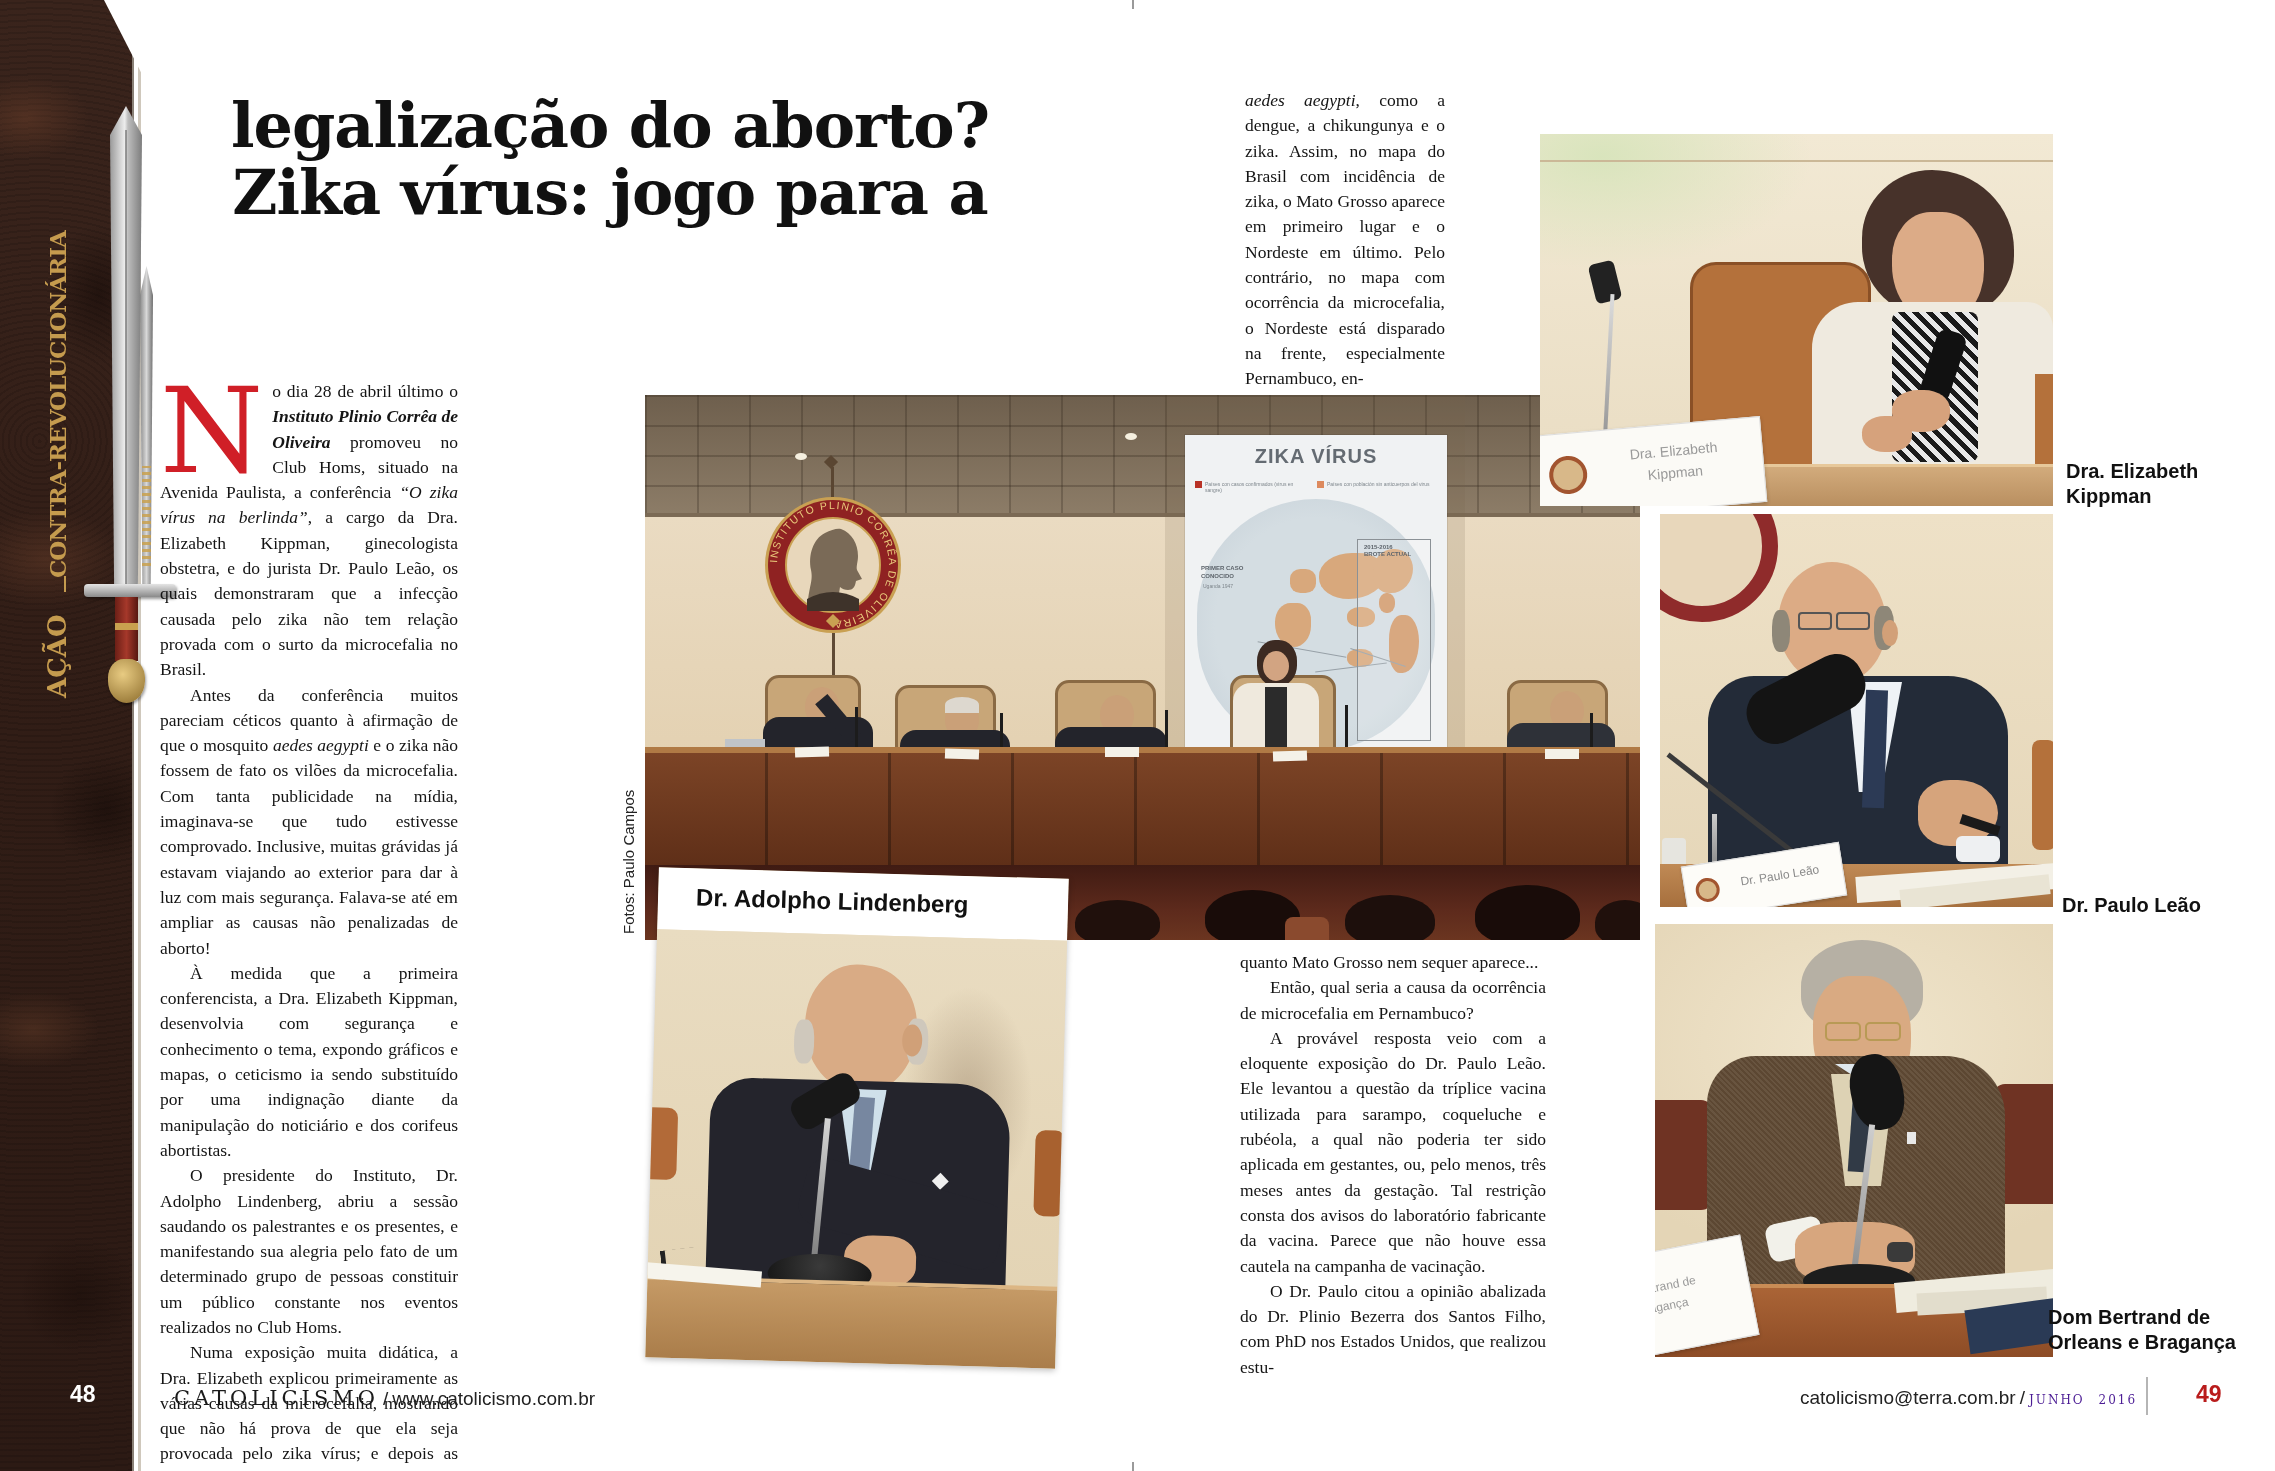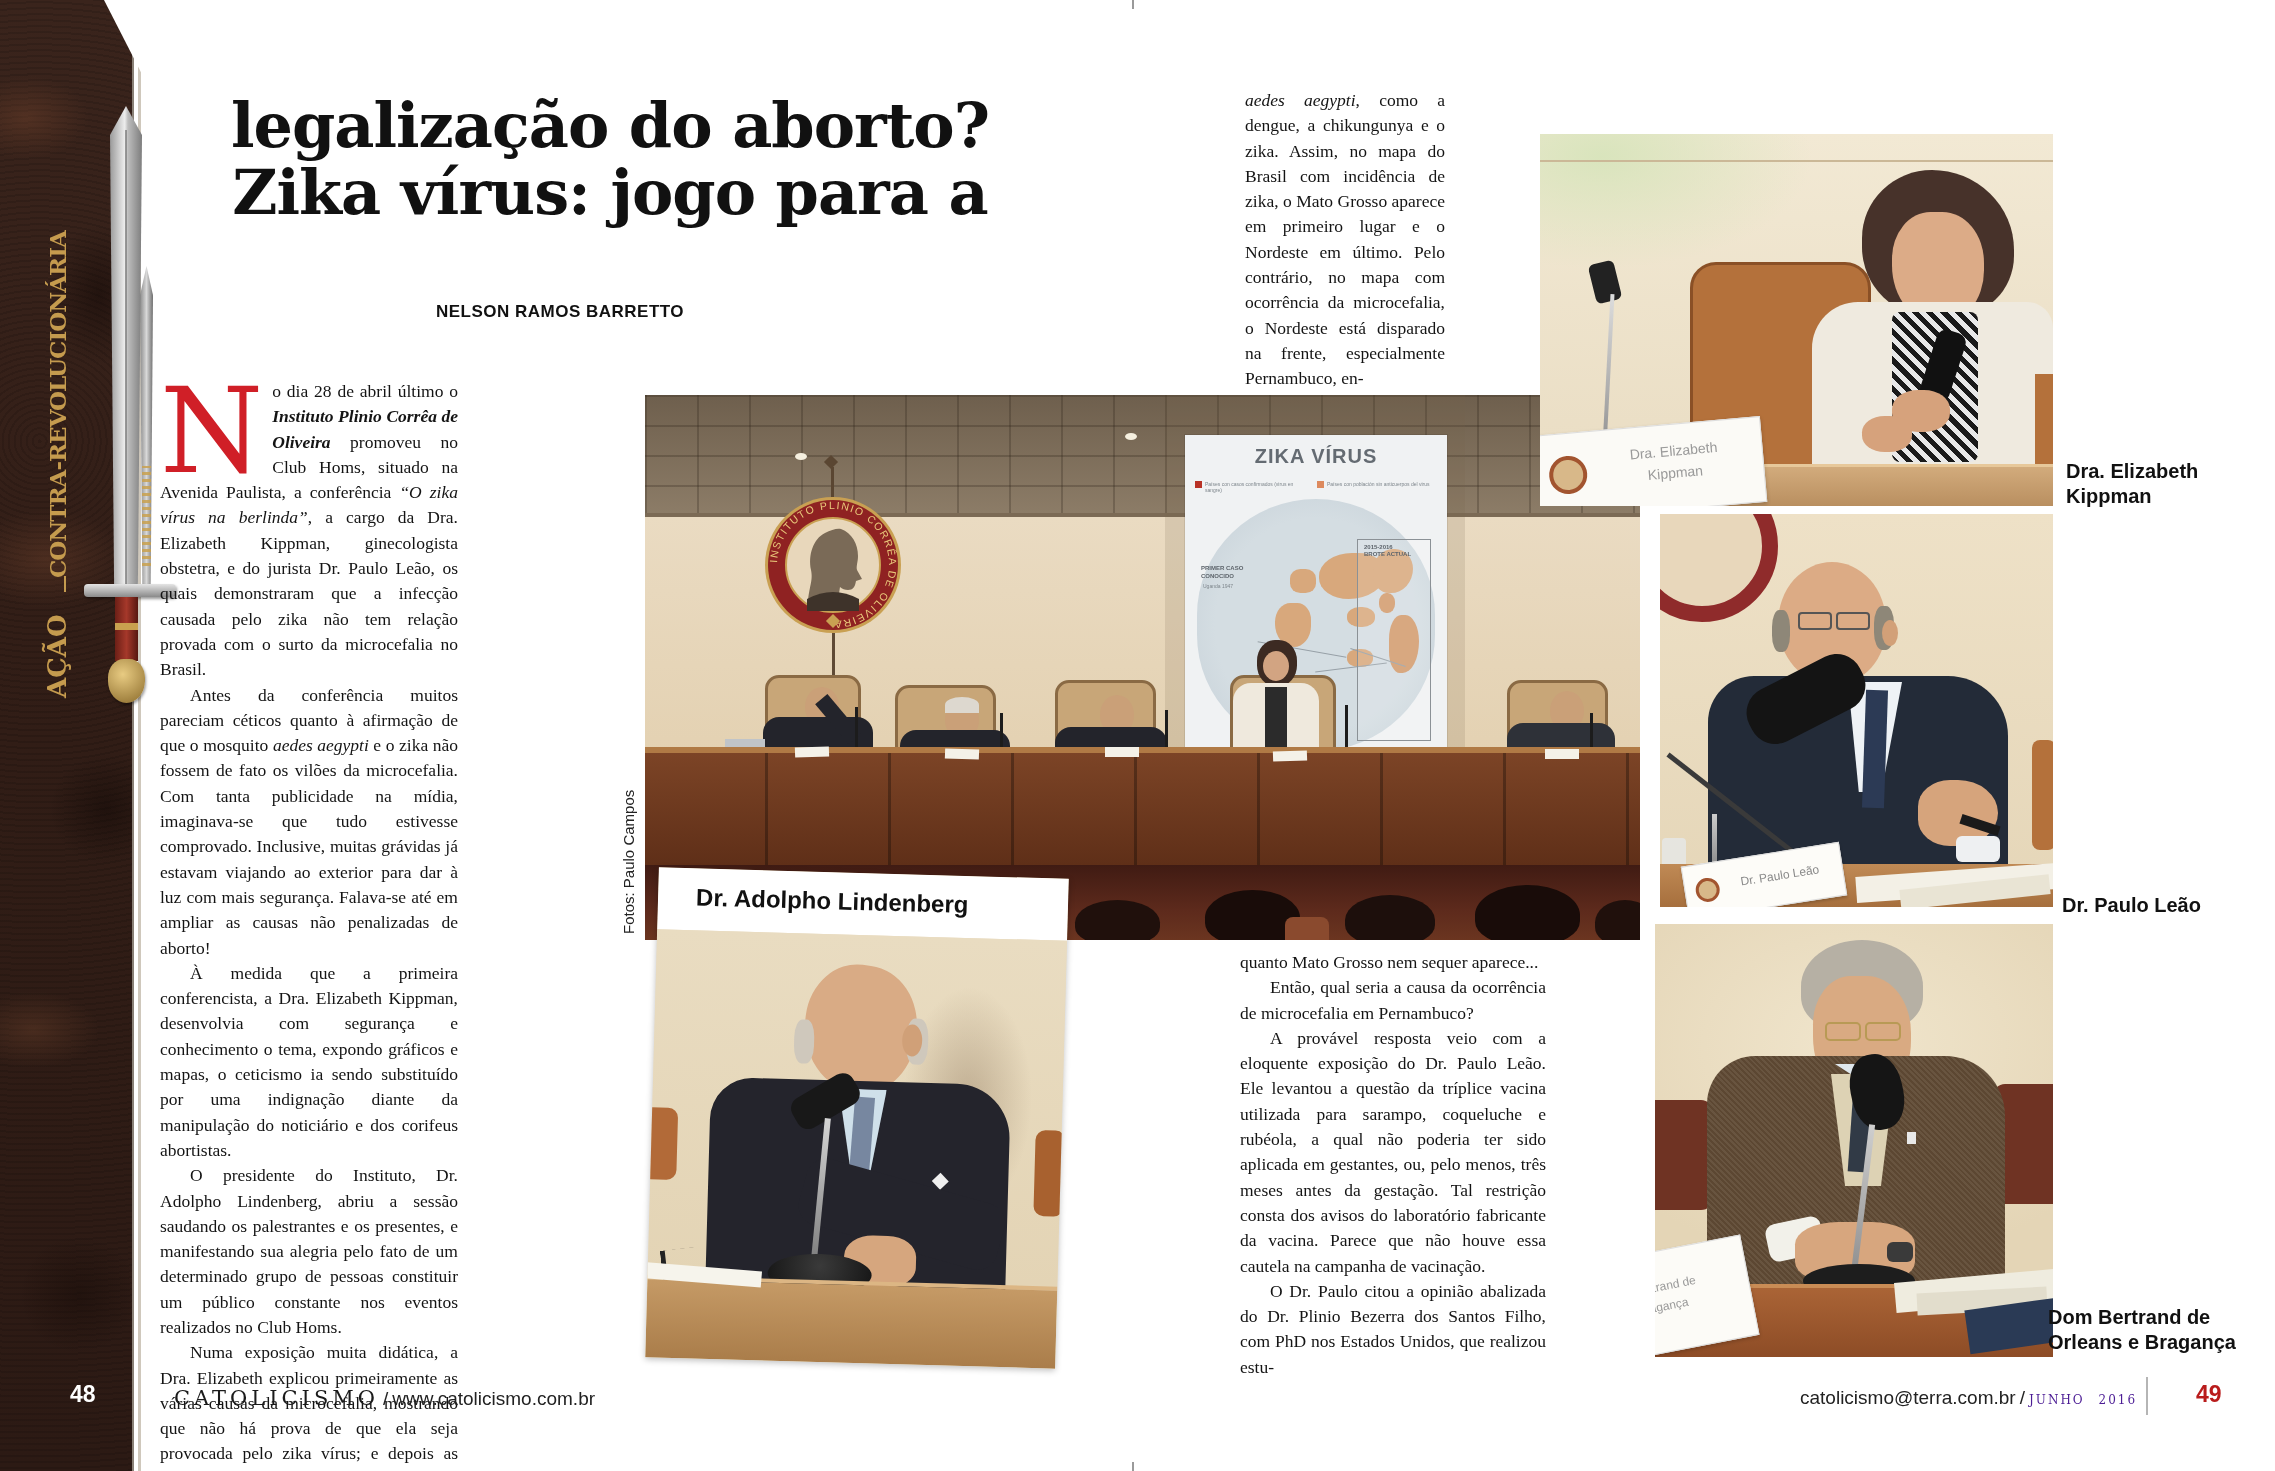--- a/index.html
+++ b/index.html
@@ -110,21 +110,20 @@
     <div class="sword-guard"></div>
     <div class="sword-grip"></div>
     <div class="grip-band"></div>
     <div class="sword-pommel"></div>
   </div>
 
   <div class="headline">
     <div>legalização do aborto?</div>
     <div>Zika vírus: jogo para a</div>
   </div>
-  <div class="byline">NELSON RAMOS BARRETTO</div>
 
   <div class="col" style="left:160px;top:379px;width:298px;">
     <p><span class="dropcap">N</span><span>o dia 28 de abril último o </span><span class="bi">Instituto Plinio Corrêa de Oliveira</span><span> promoveu no Club Homs, situado na Avenida Paulista, a conferência </span><span class="it">“O zika vírus na berlinda”</span><span>, a cargo da Dra. Elizabeth Kippman, ginecologista obstetra, e do jurista Dr. Paulo Leão, os quais demonstraram que a infecção causada pelo zika não tem relação provada com o surto da microcefalia no Brasil.</span></p>
     <p class="ind"><span>Antes da conferência muitos pareciam céticos quanto à afirmação de que o mosquito </span><span class="it">aedes aegypti</span><span> e o zika não fossem de fato os vilões da microcefalia. Com tanta publicidade na mídia, imaginava-se que tudo estivesse comprovado. Inclusive, muitas grávidas já estavam viajando ao exterior para dar à luz com mais segurança. Falava-se até em ampliar as causas não penalizadas de aborto!</span></p>
     <p class="ind">À medida que a primeira conferencista, a Dra. Elizabeth Kippman, desenvolvia com segurança e conhecimento o tema, expondo gráficos e mapas, o ceticismo ia sendo substituído por uma indignação diante da manipulação do noticiário e dos corifeus abortistas.</p>
     <p class="ind">O presidente do Instituto, Dr. Adolpho Lindenberg, abriu a sessão saudando os palestrantes e os presentes, e manifestando sua alegria pelo fato de um determinado grupo de pessoas constituir um público constante nos eventos realizados no Club Homs.</p>
     <p class="ind">Numa exposição muita didática, a Dra. Elizabeth explicou primeiramente as várias causas da microcefalia, mostrando que não há prova de que ela seja provocada pelo zika vírus; e depois as doenças transmitidas pelo</p>
   </div>
 
   <div class="col" style="left:1245px;top:88px;width:200px;">

